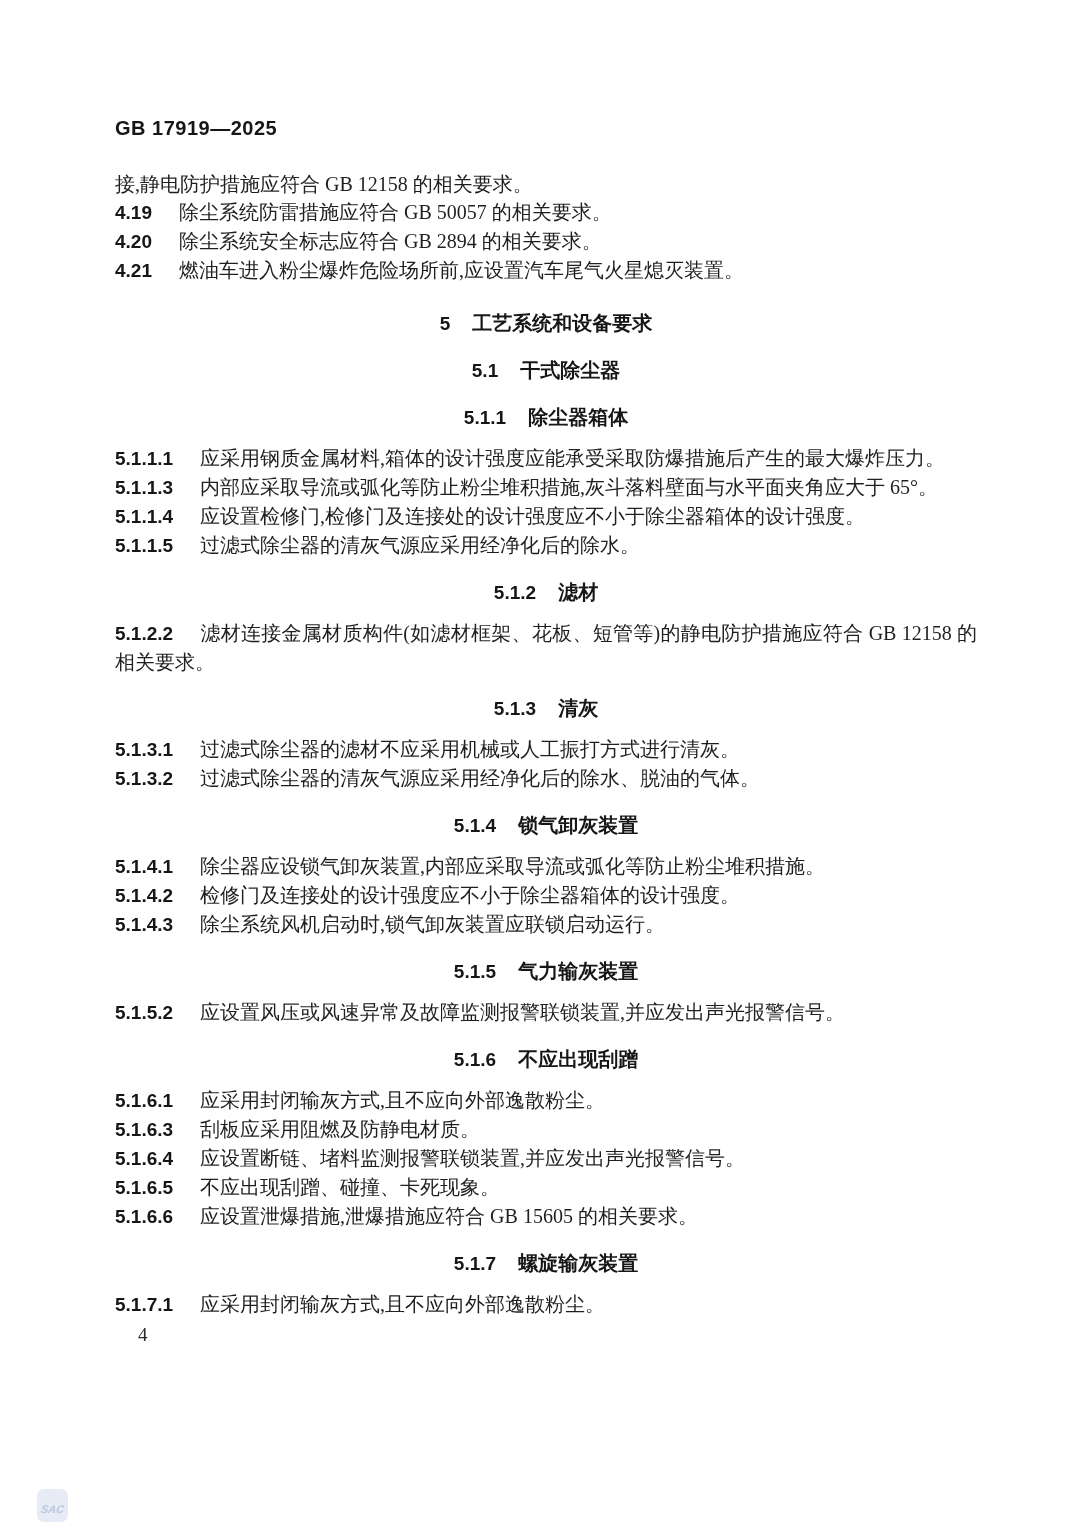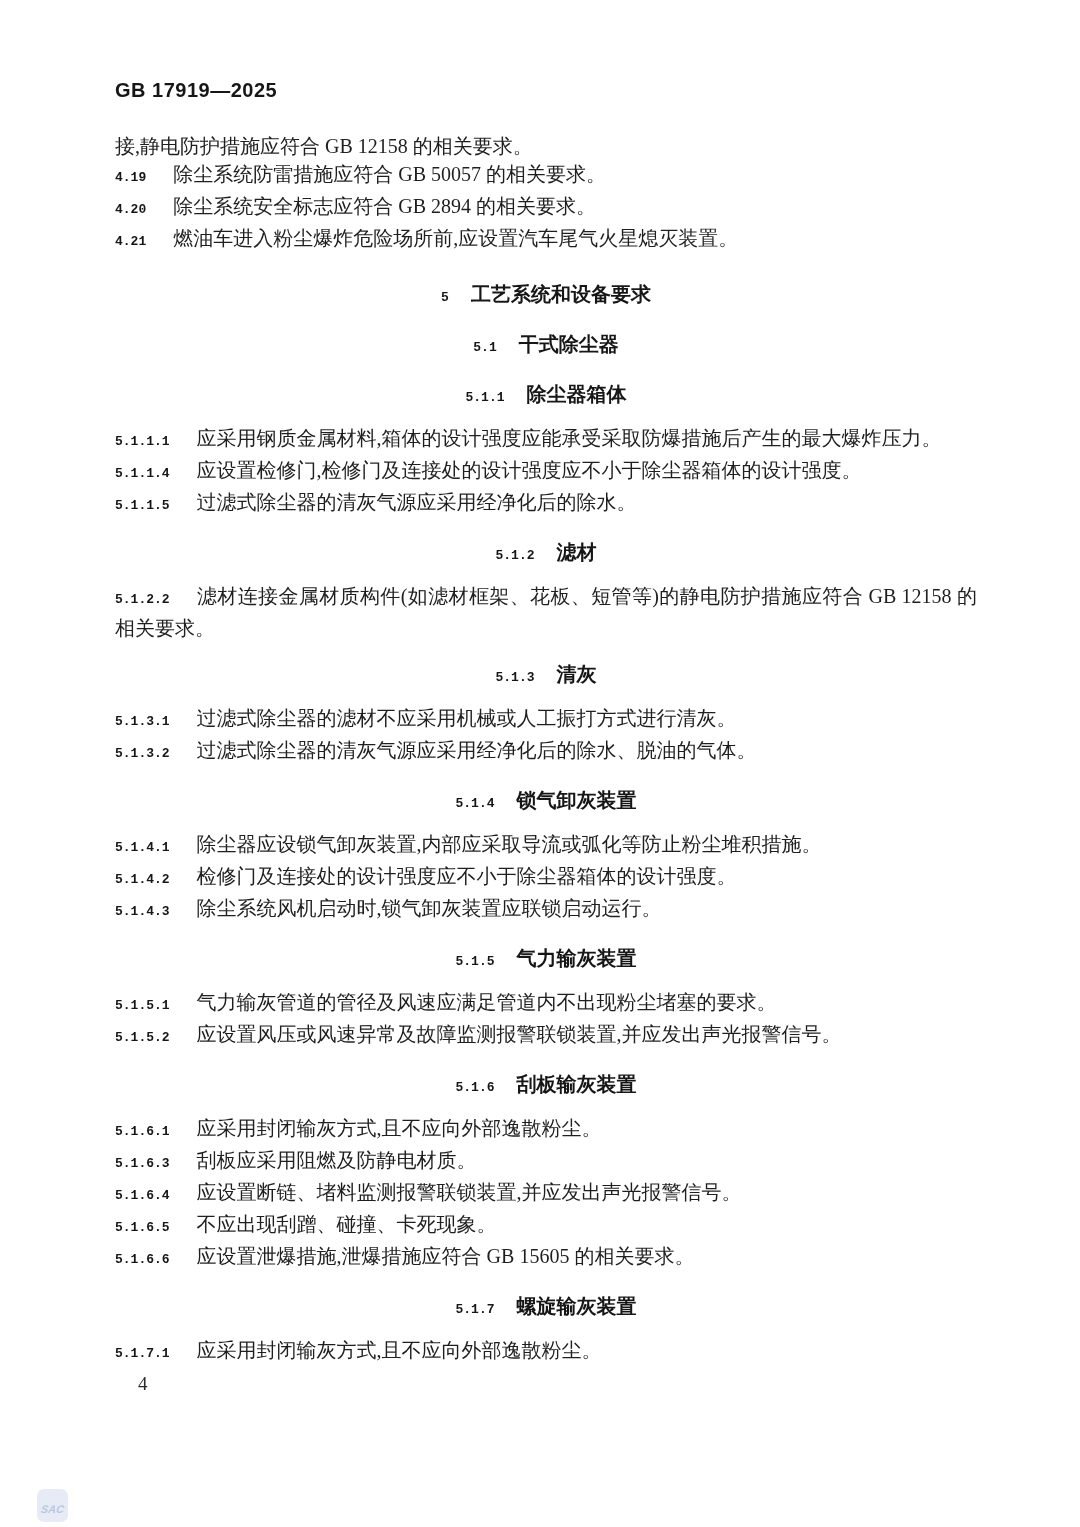--- a/index.html
+++ b/index.html
@@ -10,41 +10,40 @@
     height: 1527px;
     margin: 0 auto;
     background: #ffffff;
     overflow: hidden;
     color: #1f1f1f;
     font-family: "Liberation Serif", "DejaVu Serif", serif;
   }
   .content {
     position: absolute;
     top: 0; left: 0; right: 0; bottom: 0;
-    padding: 68px 103px 0 115px;
-    margin-top: 8px;
+    padding: 114px 103px 0 115px;
   }
   .header {
     font-family: "Liberation Sans", "DejaVu Sans", sans-serif;
     font-weight: 700;
     font-size: 20px;
     line-height: 28px;
     letter-spacing: 0.5px;
     color: #161616;
   }
   .clauses { margin-top: 28px; }
   .clause {
     font-size: 20px;
     line-height: 28px;
     text-align: justify;
   }
   .clause .num {
-    font-family: Liberation Mono, monospace;
+    font-family: Liberation Sans, sans-serif;
     font-weight: 700;
-    font-size: 13px;
+    font-size: 19px;
     margin-right: 27px;
     color: #161616;
     white-space: nowrap;
   }
   
   .clause.h1, .clause.h2, .clause.h3 {
     font-family: "Liberation Sans", "DejaVu Sans", sans-serif;
     font-weight: 700;
     margin-top: 18px;
     margin-bottom: 12px;
@@ -94,35 +93,35 @@
 
     <div class="clauses">
         <div class="clause body-cont"><span class="txt">接,静电防护措施应符合 GB 12158 的相关要求。</span></div>
         <div class="clause body"><span class="num">4.19</span><span class="txt">除尘系统防雷措施应符合 GB 50057 的相关要求。</span></div>
         <div class="clause body"><span class="num">4.20</span><span class="txt">除尘系统安全标志应符合 GB 2894 的相关要求。</span></div>
         <div class="clause body"><span class="num">4.21</span><span class="txt">燃油车进入粉尘爆炸危险场所前,应设置汽车尾气火星熄灭装置。</span></div>
         <div class="clause h1"><span class="num">5</span><span class="txt">工艺系统和设备要求</span></div>
         <div class="clause h2"><span class="num">5.1</span><span class="txt">干式除尘器</span></div>
         <div class="clause h3"><span class="num">5.1.1</span><span class="txt">除尘器箱体</span></div>
         <div class="clause body"><span class="num">5.1.1.1</span><span class="txt">应采用钢质金属材料,箱体的设计强度应能承受采取防爆措施后产生的最大爆炸压力。</span></div>
+        <div class="clause body"><span class="num">5.1.1.3</span><span class="txt">内部应采取导流或弧化等防止粉尘堆积措施,灰斗落料壁面与水平面夹角应大于 65°。</span></div>
         <div class="clause body"><span class="num">5.1.1.4</span><span class="txt">应设置检修门,检修门及连接处的设计强度应不小于除尘器箱体的设计强度。</span></div>
         <div class="clause body"><span class="num">5.1.1.5</span><span class="txt">过滤式除尘器的清灰气源应采用经净化后的除水。</span></div>
         <div class="clause h3"><span class="num">5.1.2</span><span class="txt">滤材</span></div>
         <div class="clause body"><span class="num">5.1.2.2</span><span class="txt">滤材连接金属材质构件(如滤材框架、花板、短管等)的静电防护措施应符合 GB 12158 的相关要求。</span></div>
         <div class="clause h3"><span class="num">5.1.3</span><span class="txt">清灰</span></div>
         <div class="clause body"><span class="num">5.1.3.1</span><span class="txt">过滤式除尘器的滤材不应采用机械或人工振打方式进行清灰。</span></div>
         <div class="clause body"><span class="num">5.1.3.2</span><span class="txt">过滤式除尘器的清灰气源应采用经净化后的除水、脱油的气体。</span></div>
         <div class="clause h3"><span class="num">5.1.4</span><span class="txt">锁气卸灰装置</span></div>
         <div class="clause body"><span class="num">5.1.4.1</span><span class="txt">除尘器应设锁气卸灰装置,内部应采取导流或弧化等防止粉尘堆积措施。</span></div>
         <div class="clause body"><span class="num">5.1.4.2</span><span class="txt">检修门及连接处的设计强度应不小于除尘器箱体的设计强度。</span></div>
         <div class="clause body"><span class="num">5.1.4.3</span><span class="txt">除尘系统风机启动时,锁气卸灰装置应联锁启动运行。</span></div>
         <div class="clause h3"><span class="num">5.1.5</span><span class="txt">气力输灰装置</span></div>
-        <div class="clause body"><span class="num">5.1.5.1</span><span class="txt">气力输灰管道的管径及风速应满足管道内不出现粉尘堵塞的要求。</span></div>
         <div class="clause body"><span class="num">5.1.5.2</span><span class="txt">应设置风压或风速异常及故障监测报警联锁装置,并应发出声光报警信号。</span></div>
-        <div class="clause h3"><span class="num">5.1.6</span><span class="txt">刮板输灰装置</span></div>
+        <div class="clause h3"><span class="num">5.1.6</span><span class="txt">不应出现刮蹭</span></div>
         <div class="clause body"><span class="num">5.1.6.1</span><span class="txt">应采用封闭输灰方式,且不应向外部逸散粉尘。</span></div>
         <div class="clause body"><span class="num">5.1.6.3</span><span class="txt">刮板应采用阻燃及防静电材质。</span></div>
         <div class="clause body"><span class="num">5.1.6.4</span><span class="txt">应设置断链、堵料监测报警联锁装置,并应发出声光报警信号。</span></div>
         <div class="clause body"><span class="num">5.1.6.5</span><span class="txt">不应出现刮蹭、碰撞、卡死现象。</span></div>
         <div class="clause body"><span class="num">5.1.6.6</span><span class="txt">应设置泄爆措施,泄爆措施应符合 GB 15605 的相关要求。</span></div>
         <div class="clause h3"><span class="num">5.1.7</span><span class="txt">螺旋输灰装置</span></div>
         <div class="clause body"><span class="num">5.1.7.1</span><span class="txt">应采用封闭输灰方式,且不应向外部逸散粉尘。</span></div>
       </div>
 
     <div class="footer">4</div>

